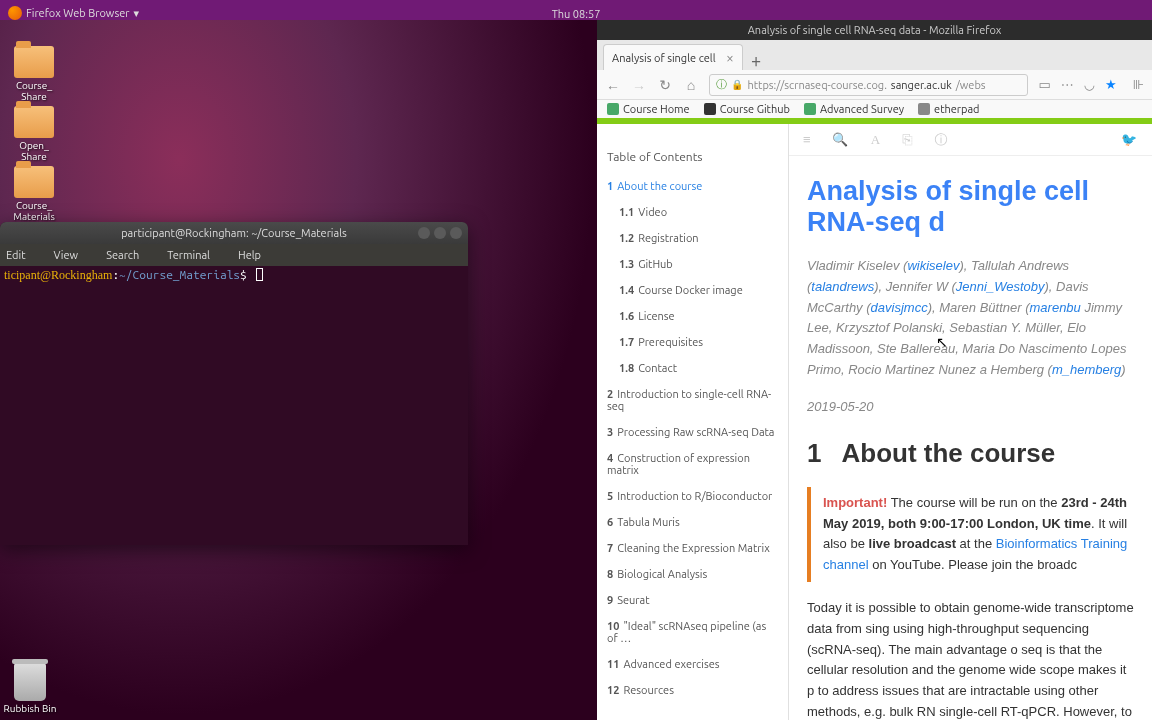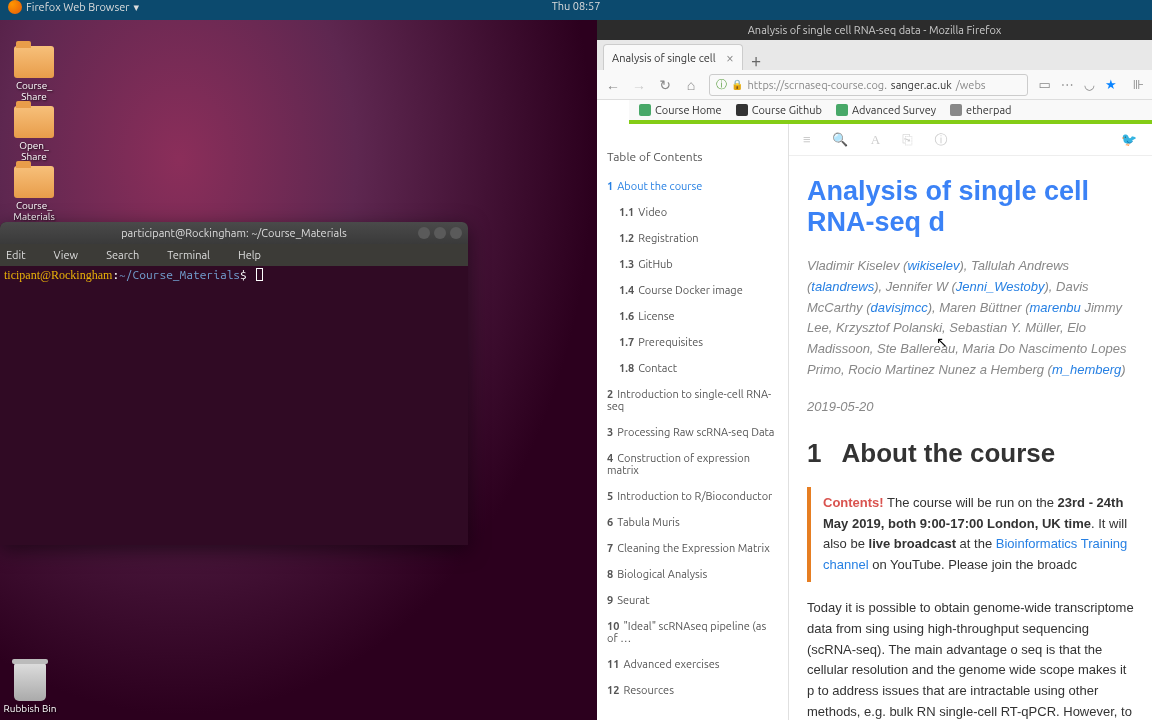--- a/index.html
+++ b/index.html
@@ -1,19 +1,19 @@
 <!DOCTYPE html>
 <html><head>
 <meta charset="utf-8">
 <style>
 * { margin: 0; padding: 0; box-sizing: border-box; }
 body { font-family: Ubuntu, "Segoe UI", sans-serif; width: 1152px; height: 720px; overflow: hidden; position: relative; background: #2c001e; }
 
 
-.top-panel { position: absolute; top: 0; left: 0; right: 0; height: 20px; background: #0c4a6e; color: #ddd; font-size: 11px; display: flex; align-items: flex-start; padding: 0 8px; z-index: 100; }
+.top-panel { position: absolute; top: 0; left: 0; right: 0; height: 20px; background: #701a75; color: #ddd; font-size: 11px; display: flex; align-items: flex-end; padding: 0 8px; z-index: 100; }
 .top-panel .left { display: flex; align-items: center; gap: 4px; }
 .top-panel .center { position: absolute; left: 50%; transform: translateX(-50%); }
 .top-panel .ff-icon { width: 14px; height: 14px; background: radial-gradient(circle at 30% 30%, #ff9500, #e55b0a); border-radius: 50%; }
 
 
 .desktop { position: absolute; top: 20px; left: 0; width: 597px; bottom: 0; background: radial-gradient(ellipse at 30% 20%, #8b2e5a 0%, #5e2750 30%, #2c001e 70%); }
 .desktop-icon { position: absolute; width: 60px; text-align: center; color: #fff; font-size: 10px; cursor: pointer; }
 .desktop-icon .folder { width: 40px; height: 32px; margin: 0 auto 2px; background: linear-gradient(#f7c07a, #e89d4a); border-radius: 3px; position: relative; }
 .desktop-icon .folder::before { content: ""; position: absolute; top: -5px; left: 2px; width: 15px; height: 7px; background: #e89d4a; border-radius: 2px 2px 0 0; }
 .desktop-icon .trash { width: 32px; height: 38px; margin: 0 auto 2px; background: linear-gradient(#ddd, #aaa); border-radius: 3px 3px 5px 5px; position: relative; }
@@ -39,21 +39,21 @@
 .ff-tab { height: 26px; background: #f9f9f9; border-radius: 4px 4px 0 0; display: flex; align-items: center; padding: 0 8px; font-size: 11px; color: #333; gap: 8px; max-width: 140px; border: 1px solid #ccc; border-bottom: none; }
 .ff-tab .x { color: #888; cursor: pointer; font-size: 14px; }
 .ff-newtab { padding: 0 8px; color: #666; font-size: 18px; cursor: pointer; }
 .ff-toolbar { height: 30px; background: #f9f9f9; border-bottom: 1px solid #ddd; display: flex; align-items: center; padding: 0 8px; gap: 10px; }
 .ff-nav-btn { width: 16px; height: 16px; color: #888; cursor: pointer; display: flex; align-items: center; justify-content: center; font-size: 14px; }
 .ff-url { flex: 1; height: 22px; border: 1px solid #ccc; border-radius: 3px; display: flex; align-items: center; padding: 0 6px; font-size: 11px; color: #888; gap: 4px; }
 .ff-url .lock { color: #5a9e3f; font-size: 10px; }
 .ff-url .domain { color: #333; }
 .ff-icons { display: flex; gap: 10px; align-items: center; color: #888; font-size: 13px; }
 .ff-star { color: #0a84ff; }
-.ff-bookmarks { height: 24px; background: #f9f9f9; border-bottom: 4px solid #84cc16; display: flex; align-items: center; padding: 0 10px; gap: 14px; font-size: 11px; color: #333; margin-left: 32px; }
+.ff-bookmarks { height: 24px; background: #f9f9f9; border-bottom: 6px solid #84cc16; display: flex; align-items: center; padding: 0 10px; gap: 14px; font-size: 11px; color: #333; }
 .ff-bm { display: flex; align-items: center; gap: 4px; cursor: pointer; }
 .ff-bm .ico { width: 12px; height: 12px; border-radius: 2px; }
 
 
 .page { flex: 1; display: flex; overflow: hidden; background: #fff; }
 .toc { width: 192px; border-right: 1px solid #e0e0e0; padding: 10px 0; font-size: 11px; color: #333; overflow-y: auto; }
 .toc-title { padding: 4px 10px 10px; color: #555; font-size: 12px; margin-top: 12px; }
 .toc-item { padding: 7px 10px; cursor: pointer; color: #555; }
 .toc-item.active { color: #2780e3; }
 .toc-item.sub { padding-left: 22px; }
@@ -218,21 +218,21 @@
         <span class="right">🐦</span>
       </div>
       <div class="content-body">
         <h1 class="main">Analysis of single cell RNA-seq d</h1>
         <div class="authors" id="authors">Vladimir Kiselev (<a>wikiselev</a>), Tallulah Andrews (<a>talandrews</a>), Jennifer W (<a>Jenni_Westoby</a>), Davis McCarthy (<a>davisjmcc</a>), Maren Büttner (<a>marenbu</a> Jimmy Lee, Krzysztof Polanski, Sebastian Y. Müller, Elo Madissoon, Ste Ballereau, Maria Do Nascimento Lopes Primo, Rocio Martinez Nunez a Hemberg (<a>m_hemberg</a>)</div>
         <div class="date">2019-05-20</div>
         <h1 class="section">
           <span class="snum">1</span><span>About the course</span>
         </h1>
         <div class="callout">
-          <span class="imp">Contents!</span><span> The course will be run on the </span><span class="bold">23rd - 24th May 2019, both</span>
+          <span class="imp">Important!</span><span> The course will be run on the </span><span class="bold">23rd - 24th May 2019, both</span>
           <span class="bold">9:00-17:00 London, UK time</span><span>. It will also be </span><span class="bold">live broadcast</span><span> at the </span>
           <a>Bioinformatics Training channel</a><span> on YouTube. Please join the broadc</span>
         </div>
         <p class="para">Today it is possible to obtain genome-wide transcriptome data from sing using high-throughput sequencing (scRNA-seq). The main advantage o seq is that the cellular resolution and the genome wide scope makes it p to address issues that are intractable using other methods, e.g. bulk RN single-cell RT-qPCR. However, to analyze scRNA-seq data, novel meth required and some of the underlying assumptions for the methods devel bulk RNA-seq experiments are no longer valid.</p>
 
       </div>
     </div>
   </div>
 </div>
 

